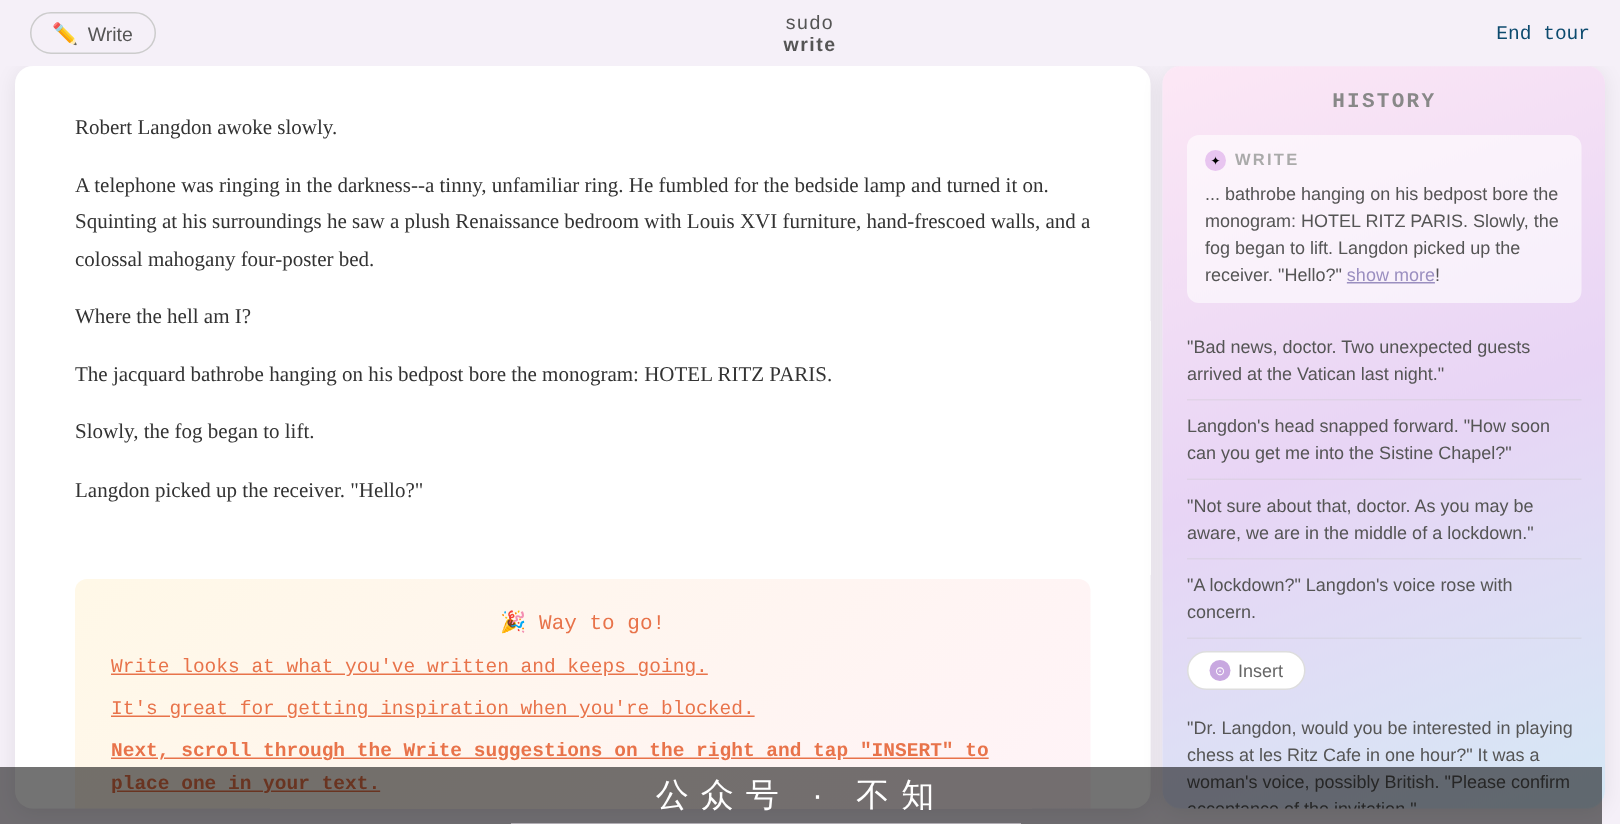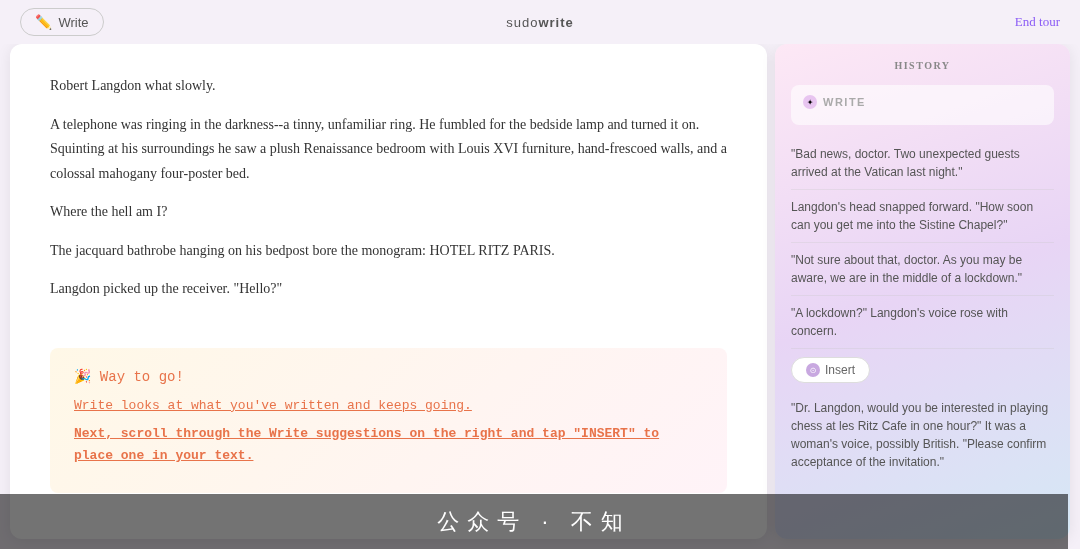--- a/index.html
+++ b/index.html
@@ -20,21 +20,21 @@
       align-items: center;
       justify-content: space-between;
       padding: 8px 20px;
       background: transparent;
       position: relative;
       z-index: 10;
     }
 
     .logo-area {
       display: flex;
-      flex-direction: row;
+      flex-direction: column;
       align-items: center;
       position: absolute;
       left: 50%;
       transform: translateX(-50%);
     }
 
     .logo-text-sudo {
       font-size: 13px;
       font-family: Arial, sans-serif;
       color: #555;
@@ -66,22 +66,22 @@
     .write-btn-icon {
       font-size: 14px;
       color: #aaa;
     }
 
     .end-tour-btn {
       background: transparent;
       border: none;
       cursor: pointer;
       font-size: 13px;
-      color: #8b5cf6;
-      font-family: Liberation Serif, serif;
+      color: #0c4a6e;
+      font-family: Liberation Mono, monospace;
       margin-left: 36px;
     }
 
     
     .main-content {
       display: flex;
       flex: 1;
       overflow: hidden;
     }
 
@@ -119,20 +119,21 @@
       border-radius: 8px;
       padding: 20px 24px;
       margin-top: 10px;
     }
 
     .highlight-title {
       font-size: 14px;
       font-family: 'Courier New', monospace;
       color: #e8734a;
       margin-bottom: 10px;
+      text-align: center;
     }
 
     .highlight-body {
       font-size: 13px;
       font-family: 'Courier New', monospace;
       color: #e8734a;
       line-height: 1.7;
     }
 
     .highlight-body p {
@@ -150,22 +151,22 @@
       background: linear-gradient(160deg, #fde8f5 0%, #e8d5f5 50%, #d5e8f5 100%);
       border-radius: 12px;
       margin: 0 10px 10px 0;
       padding: 16px;
       overflow-y: auto;
       box-shadow: 0 2px 15px rgba(0,0,0,0.08);
     }
 
     .history-title {
       text-align: center;
-      font-family: Liberation Serif, serif;
-      font-size: 10px;
+      font-family: Liberation Mono, monospace;
+      font-size: 14px;
       font-weight: 600;
       color: #888;
       letter-spacing: 1.5px;
       text-transform: uppercase;
       margin-bottom: 14px;
     }
 
     .write-entry {
       background: rgba(255,255,255,0.6);
       border-radius: 8px;
@@ -269,47 +270,53 @@
 
   <button class="end-tour-btn">
     <span>End tour</span>
   </button>
 </div>
 
 <div class="main-content">
 
   <div class="editor-pane">
     <div class="editor-text">
-      <p>Robert Langdon what slowly.</p>
+      <p>Robert Langdon awoke slowly.</p>
       <p>A telephone was ringing in the darkness--a tinny, unfamiliar ring. He fumbled for the bedside lamp and turned it on. Squinting at his surroundings he saw a plush Renaissance bedroom with Louis XVI furniture, hand-frescoed walls, and a colossal mahogany four-poster bed.</p>
       <p>Where the hell am I?</p>
       <p>The jacquard bathrobe hanging on his bedpost bore the monogram: HOTEL RITZ PARIS.</p>
+      <p>Slowly, the fog began to lift.</p>
       <p>Langdon picked up the receiver. "Hello?"</p>
     </div>
 
     <div class="editor-divider"></div>
 
     <div class="highlight-section">
       <div class="highlight-title">🎉 Way to go!</div>
       <div class="highlight-body">
         <p>Write looks at what you've written and keeps going.</p>
+        <p>It's great for getting inspiration when you're blocked.</p>
         <p class="bold-line">Next, scroll through the Write suggestions on the right and tap "INSERT" to place one in your text.</p>
       </div>
     </div>
   </div>
 
   <div class="history-pane">
     <div class="history-title">History</div>
 
     
     <div class="write-entry">
       <div class="write-entry-header">
         <div class="write-icon-circle">✦</div>
         <span class="write-label">WRITE</span>
       </div>
+      <div class="write-entry-text">
+        <span>... bathrobe hanging on his bedpost bore the monogram: HOTEL RITZ PARIS. Slowly, the fog began to lift. Langdon picked up the receiver. "Hello?"</span>
+        <span class="show-more">show more</span><span>!</span>
+      </div>
     </div>
 
     
     <div class="history-item">"Bad news, doctor. Two unexpected guests arrived at the Vatican last night."</div>
     <div class="history-item">Langdon's head snapped forward. "How soon can you get me into the Sistine Chapel?"</div>
     <div class="history-item">"Not sure about that, doctor. As you may be aware, we are in the middle of a lockdown."</div>
     <div class="history-item">"A lockdown?" Langdon's voice rose with concern.</div>
 
     
     <button class="insert-btn">
@@ -321,15 +328,15 @@
     
     
     
 
     
     
   </div>
 
 </div>
 
-<div style="position:fixed;bottom:0;left:0;right:12px;height:55px;background:rgba(0,0,0,0.55);display:flex;align-items:center;justify-content:center;z-index:100;">
+<div style="position:fixed;bottom:0;left:0;right:12px;height:38px;background:rgba(0,0,0,0.55);display:flex;align-items:center;justify-content:center;z-index:100;">
   <span style="color:white;font-size:22px;letter-spacing:8px;font-family:Arial,sans-serif;">公众号 · 不知</span>
 </div>
 
 </body></html>

